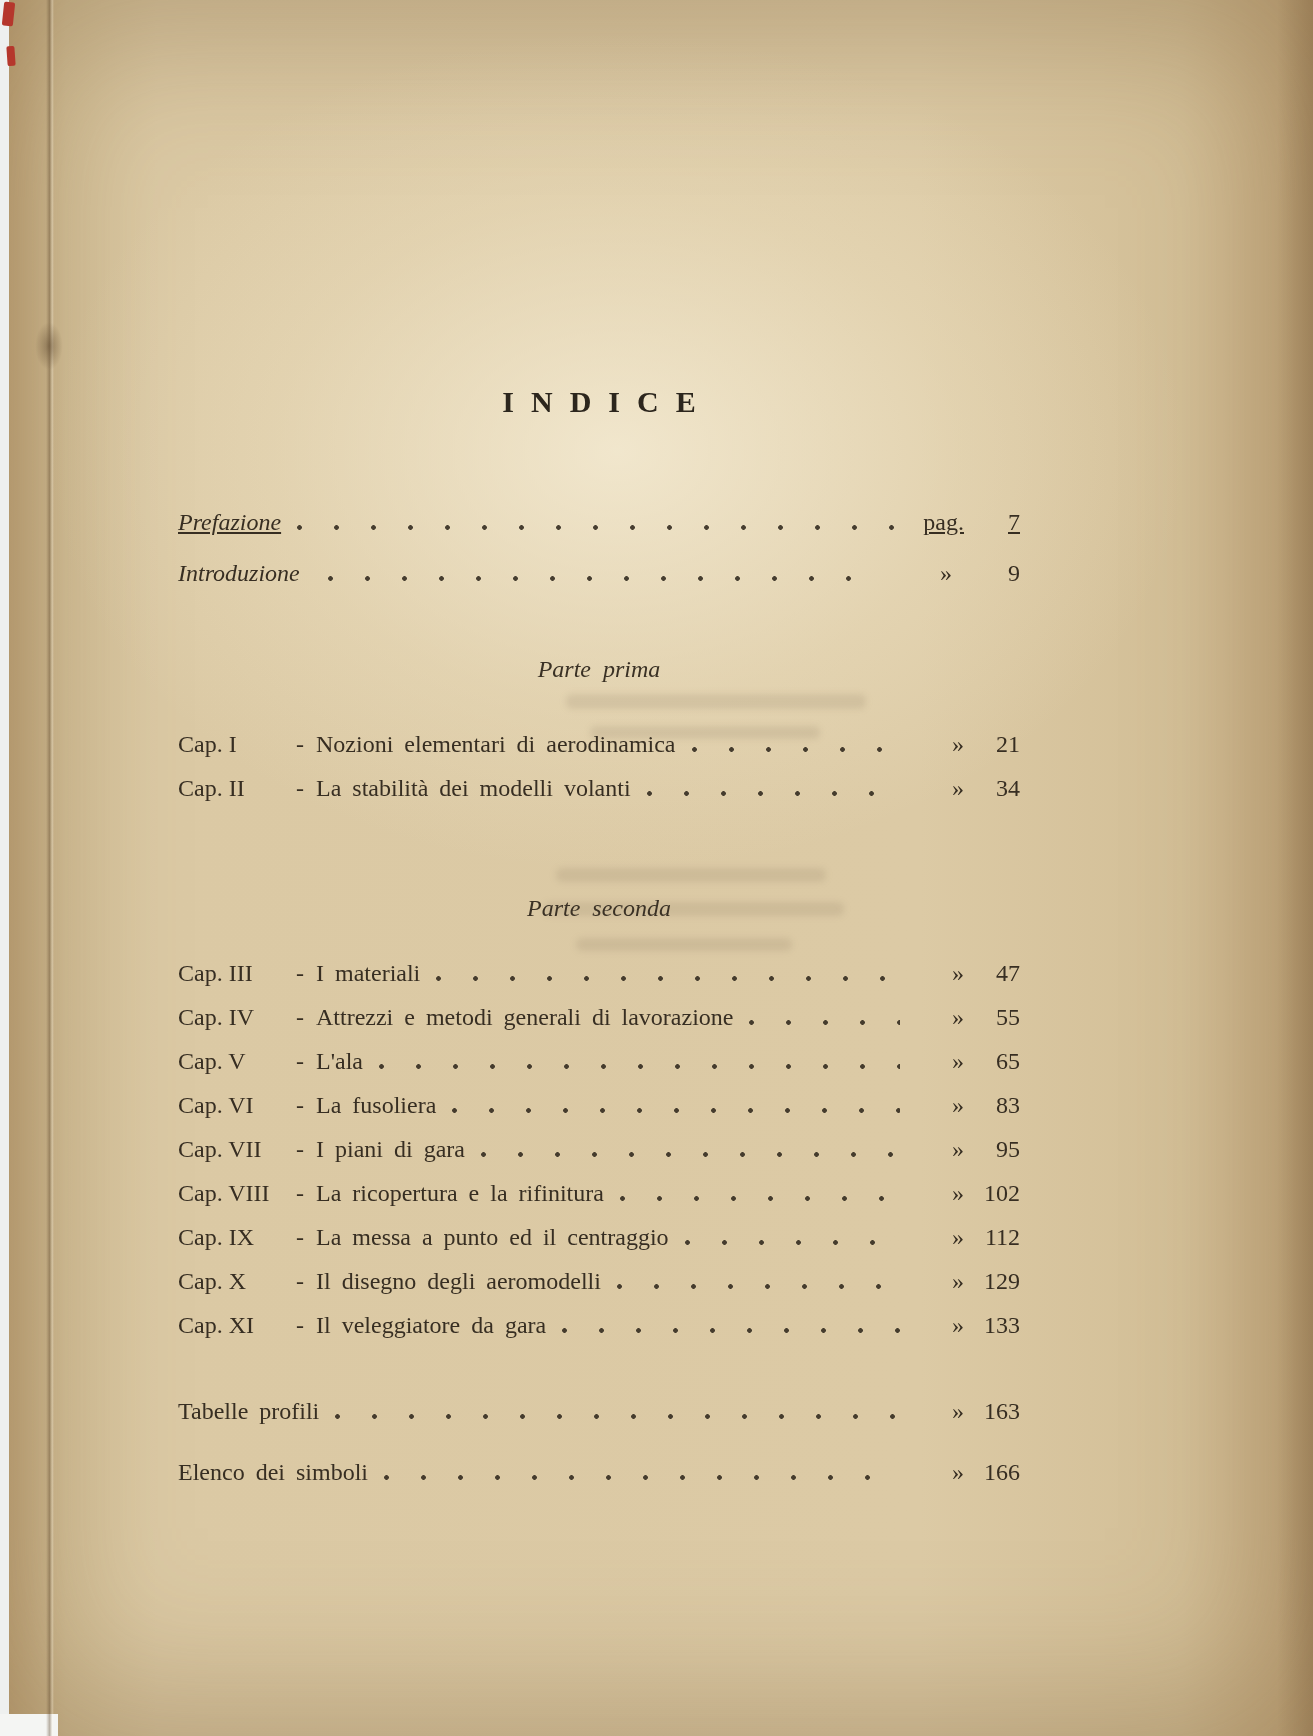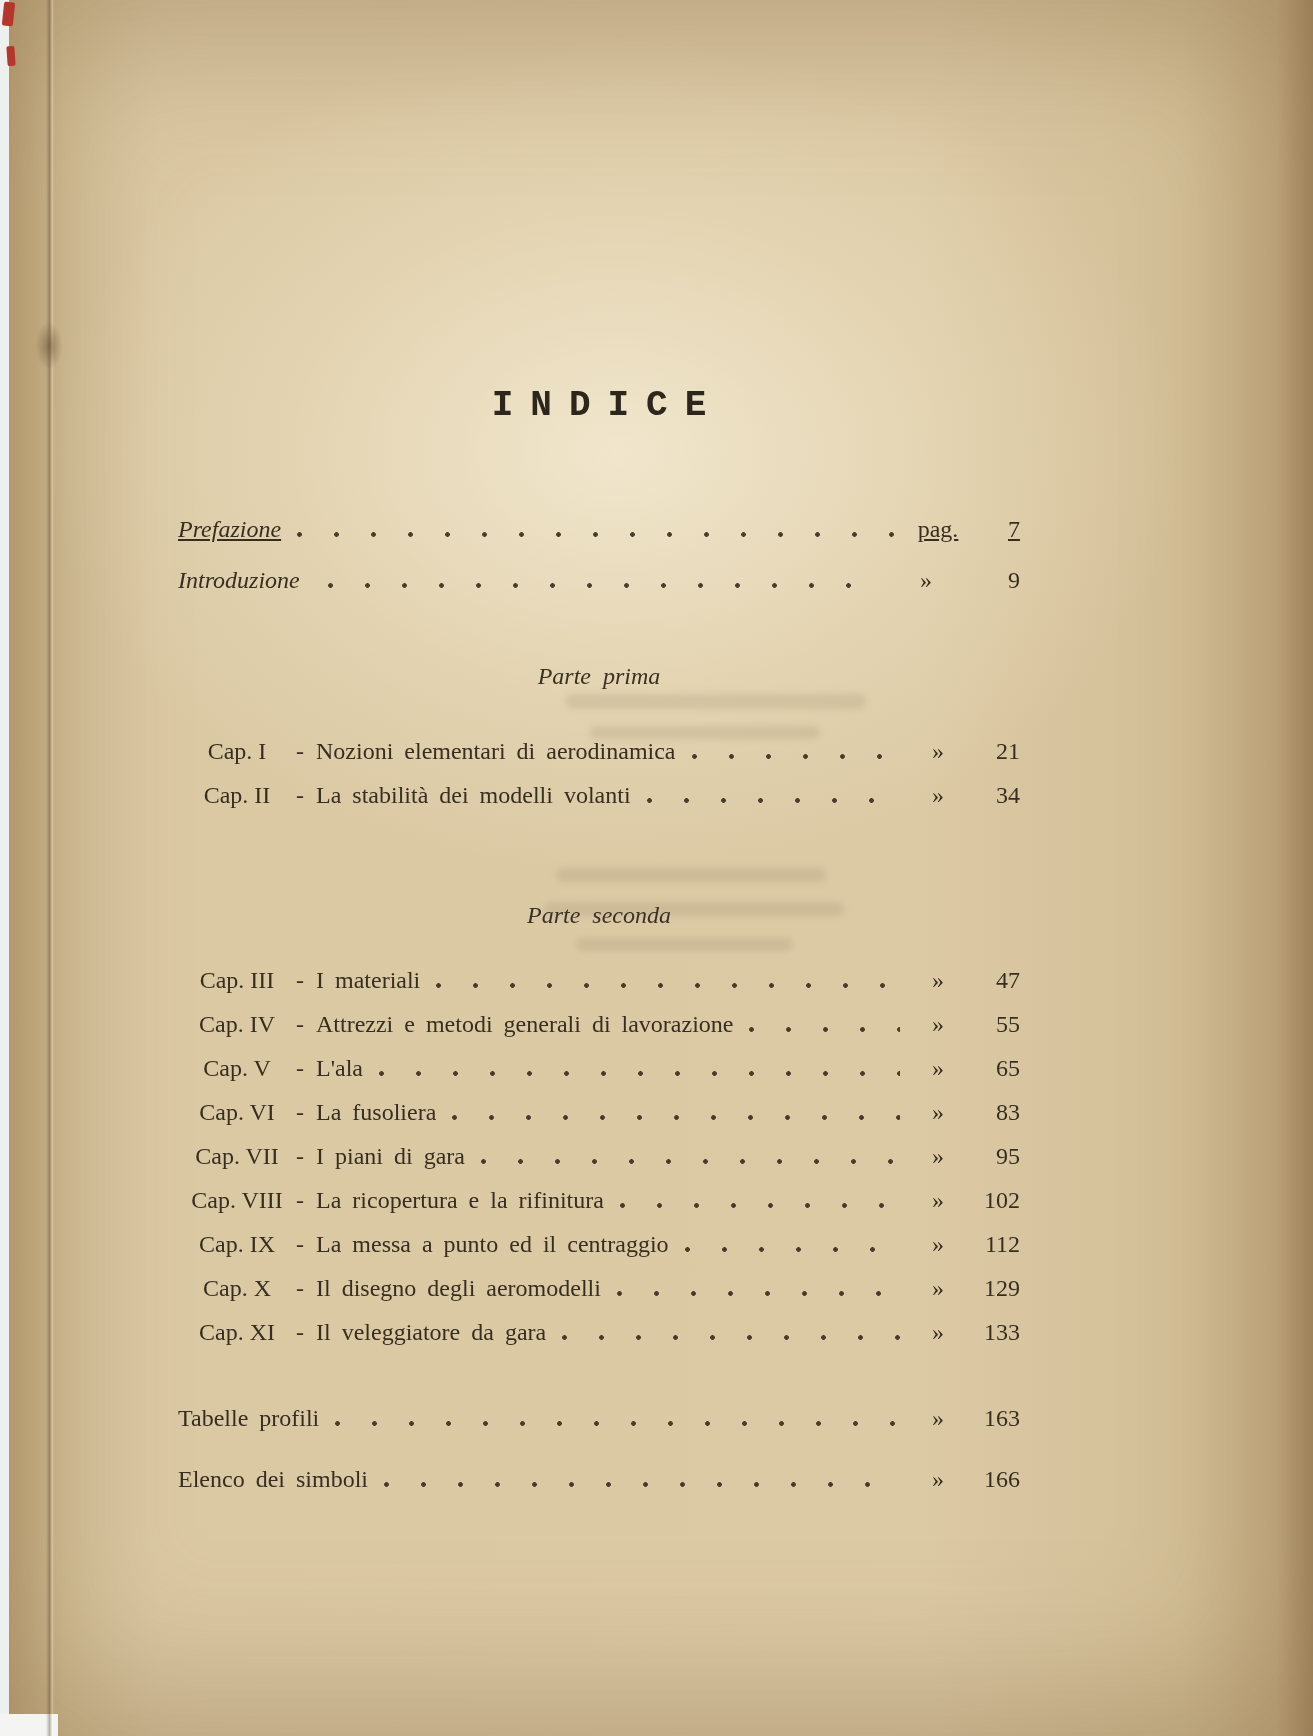--- a/index.html
+++ b/index.html
@@ -47,46 +47,46 @@
   .g5 { left: 576px; top: 938px; width: 216px; height: 13px; }
 
   
   .content {
     position: absolute; left: 178px; top: 0; width: 842px;
     color: #372e22;
   }
   .doc-title {
     margin: 385px 0 0 0;
     text-align: center;
-    font-family: Liberation Mono, monospace;
+    font-family: Liberation Serif, serif;
     font-weight: 700;
-    font-size: 36px;
+    font-size: 30px;
     letter-spacing: 17px;
     text-indent: 17px;
     color: #2c261d;
   }
   .row {
     display: flex; align-items: baseline;
     font-size: 24px; line-height: 30px;
     white-space: nowrap;
   }
-  .c-label { flex: 0 0 118px; text-align: center; }
+  .c-label { flex: 0 0 118px; }
   .c-dash  { flex: 0 0 20px; }
   .c-title { flex: 0 0 auto; word-spacing: 5px; }
   .italic .c-title { font-style: italic; }
   .leader {
     flex: 1 1 auto;
     align-self: flex-end;
     height: 5px;
     margin: 0 12px 7px 16px;
     background-image: radial-gradient(circle at 2.5px 2.5px, rgba(48,40,29,0.88) 2px, rgba(48,40,29,0) 2.7px);
     background-size: 37px 5px;
     background-repeat: repeat-x;
   }
-  .c-unit { flex: 0 0 52px; text-align: center; }
+  .c-unit { flex: 0 0 52px; text-align: right; }
   .c-page { flex: 0 0 56px; text-align: right; }
 
   .part-name {
     text-align: center; font-style: italic; font-size: 24px;
     word-spacing: 6px; margin: 0; color: #3a3125;
   }
   .part-heading {
     text-align: center; font-size: 25px; letter-spacing: 2px;
     margin: 0; color: #332b20; font-weight: 400;
   }

